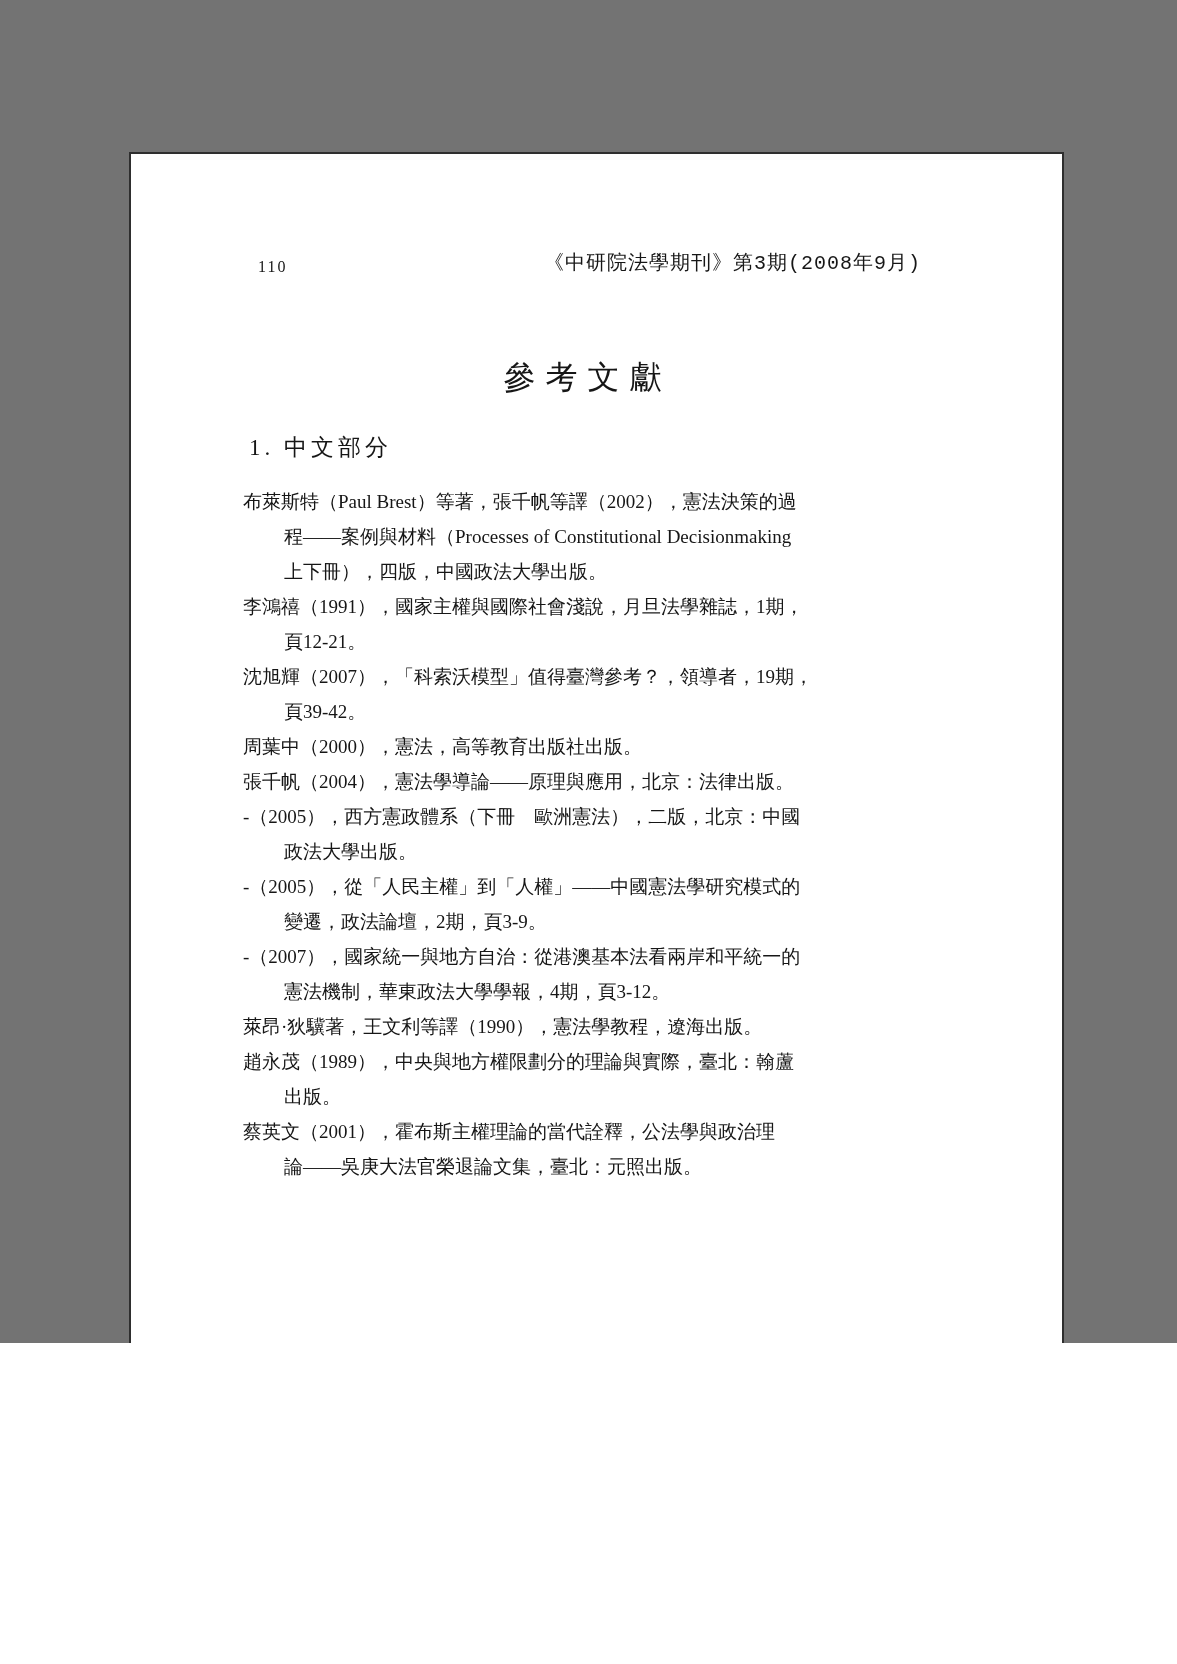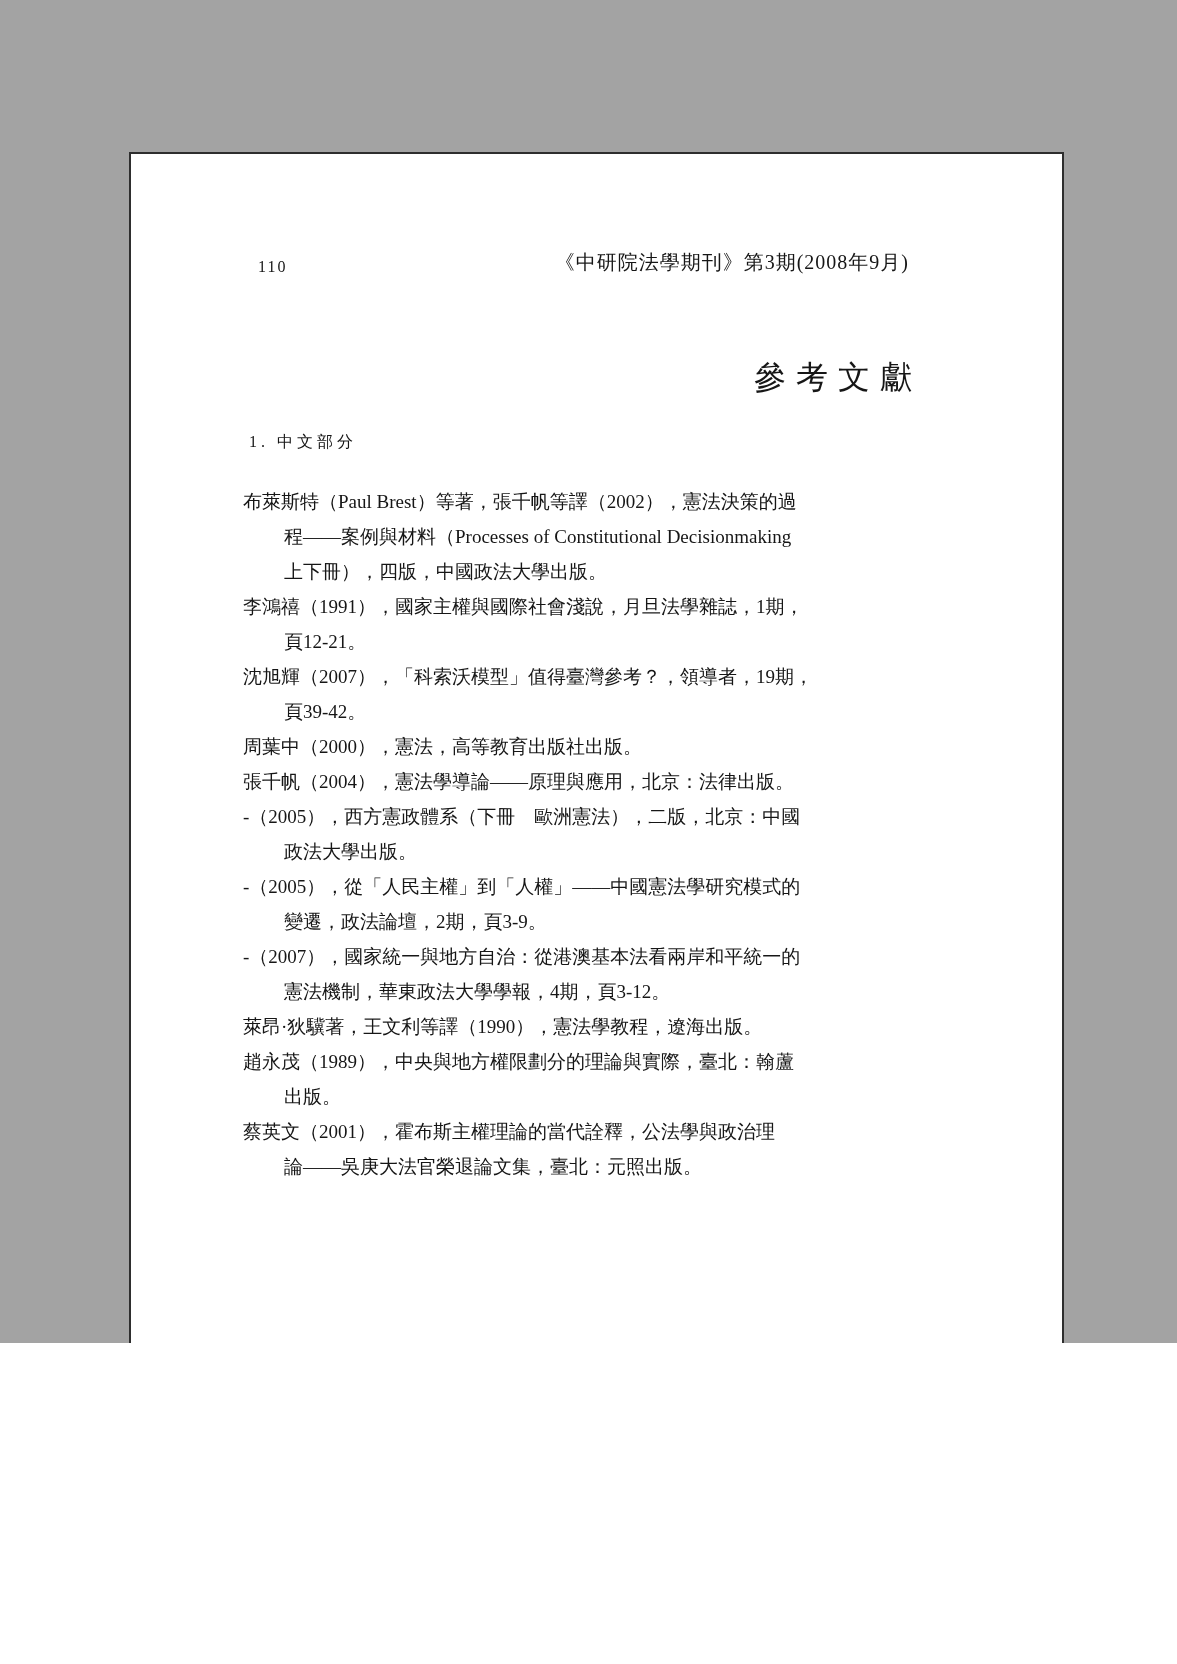--- a/index.html
+++ b/index.html
@@ -6,21 +6,21 @@
     margin: 0;
     padding: 0;
     background: #ffffff;
     font-family: "Liberation Serif", serif;
     color: #161616;
   }
   .canvas {
     position: relative;
     width: 1177px;
     height: 1343px;
-    background: #a3a3a3;
+    background: #737373;
     overflow: hidden;
   }
   .page-frame {
     position: absolute;
     left: 129px;
     top: 152px;
     width: 931px;
     height: 1321px;
     border: 2px solid #2e2e2e;
     background: #ffffff;
@@ -28,44 +28,44 @@
   .page-number {
     position: absolute;
     left: 258px;
     top: 258px;
     font-size: 16px;
     letter-spacing: 2px;
     font-family: "Liberation Serif", serif;
   }
   .journal-header {
     position: absolute;
-    right: 268px;
+    right: 256px;
     top: 249px;
     font-size: 20px;
     letter-spacing: 1px;
     white-space: nowrap;
-    font-family: Liberation Serif, serif;
+    font-family: Liberation Mono, monospace;
     text-align: center;
   }
   .doc-title {
     position: absolute;
     left: 243px;
     top: 356px;
     width: 679px;
-    text-align: right;
+    text-align: center;
     font-size: 32px;
     letter-spacing: 10px;
     text-indent: 10px;
     font-family: "Liberation Serif", serif;
   }
   .section-heading {
     position: absolute;
     left: 249px;
     top: 432px;
-    font-size: 16px;
+    font-size: 23px;
     letter-spacing: 4px;
     font-family: "Liberation Serif", serif;
   }
   .references {
     position: absolute;
     left: 243px;
     top: 484px;
     width: 700px;
   }
   .ref {

